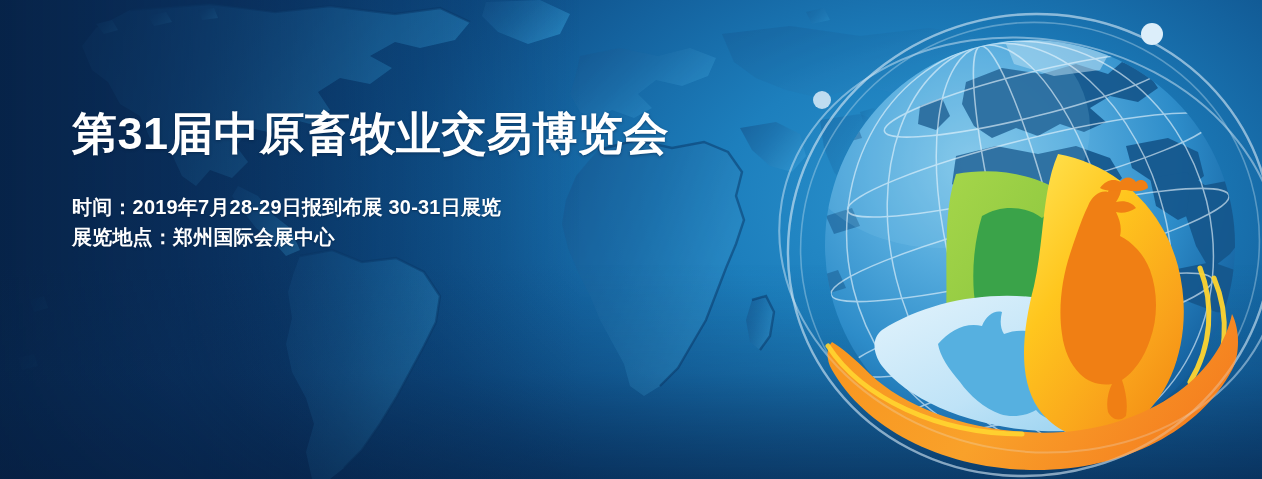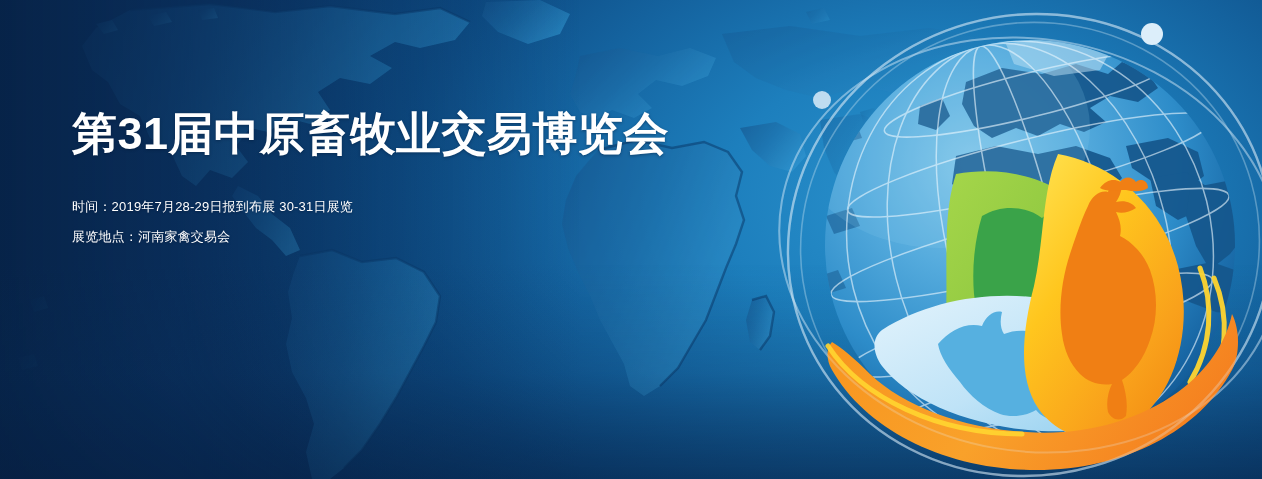--- a/index.html
+++ b/index.html
@@ -67,22 +67,22 @@
     line-height: 60px;
     letter-spacing: 0.5px;
     white-space: nowrap;
     text-shadow: 0 1px 3px rgba(4,24,52,0.45);
   }
   .sub-wrap {
     margin-top: 28px;
   }
   .sub-line {
     color: #ffffff;
-    font-size: 13px;
-    font-weight: normal;
+    font-size: 20px;
+    font-weight: bold;
     line-height: 30px;
     letter-spacing: 0.2px;
     white-space: nowrap;
     text-shadow: 0 1px 2px rgba(4,24,52,0.5);
   }
 </style>
 </head>
 <body>
 
 <div id="banner">
@@ -326,17 +326,17 @@
 
       <circle cx="382" cy="56" r="11" fill="#dceefa"></circle>
       <circle cx="52" cy="122" r="9" fill="#cfe6f5" opacity="0.9"></circle>
     </svg>
   </div>
 
   <div class="text-block">
     <div class="title-line">第31届中原畜牧业交易博览会</div>
     <div class="sub-wrap">
       <div class="sub-line">时间：2019年7月28-29日报到布展 30-31日展览</div>
-      <div class="sub-line">展览地点：河南家禽交易会</div>
+      <div class="sub-line">展览地点：郑州国际会展中心</div>
     </div>
   </div>
 
 </div>
 
 </body></html>

